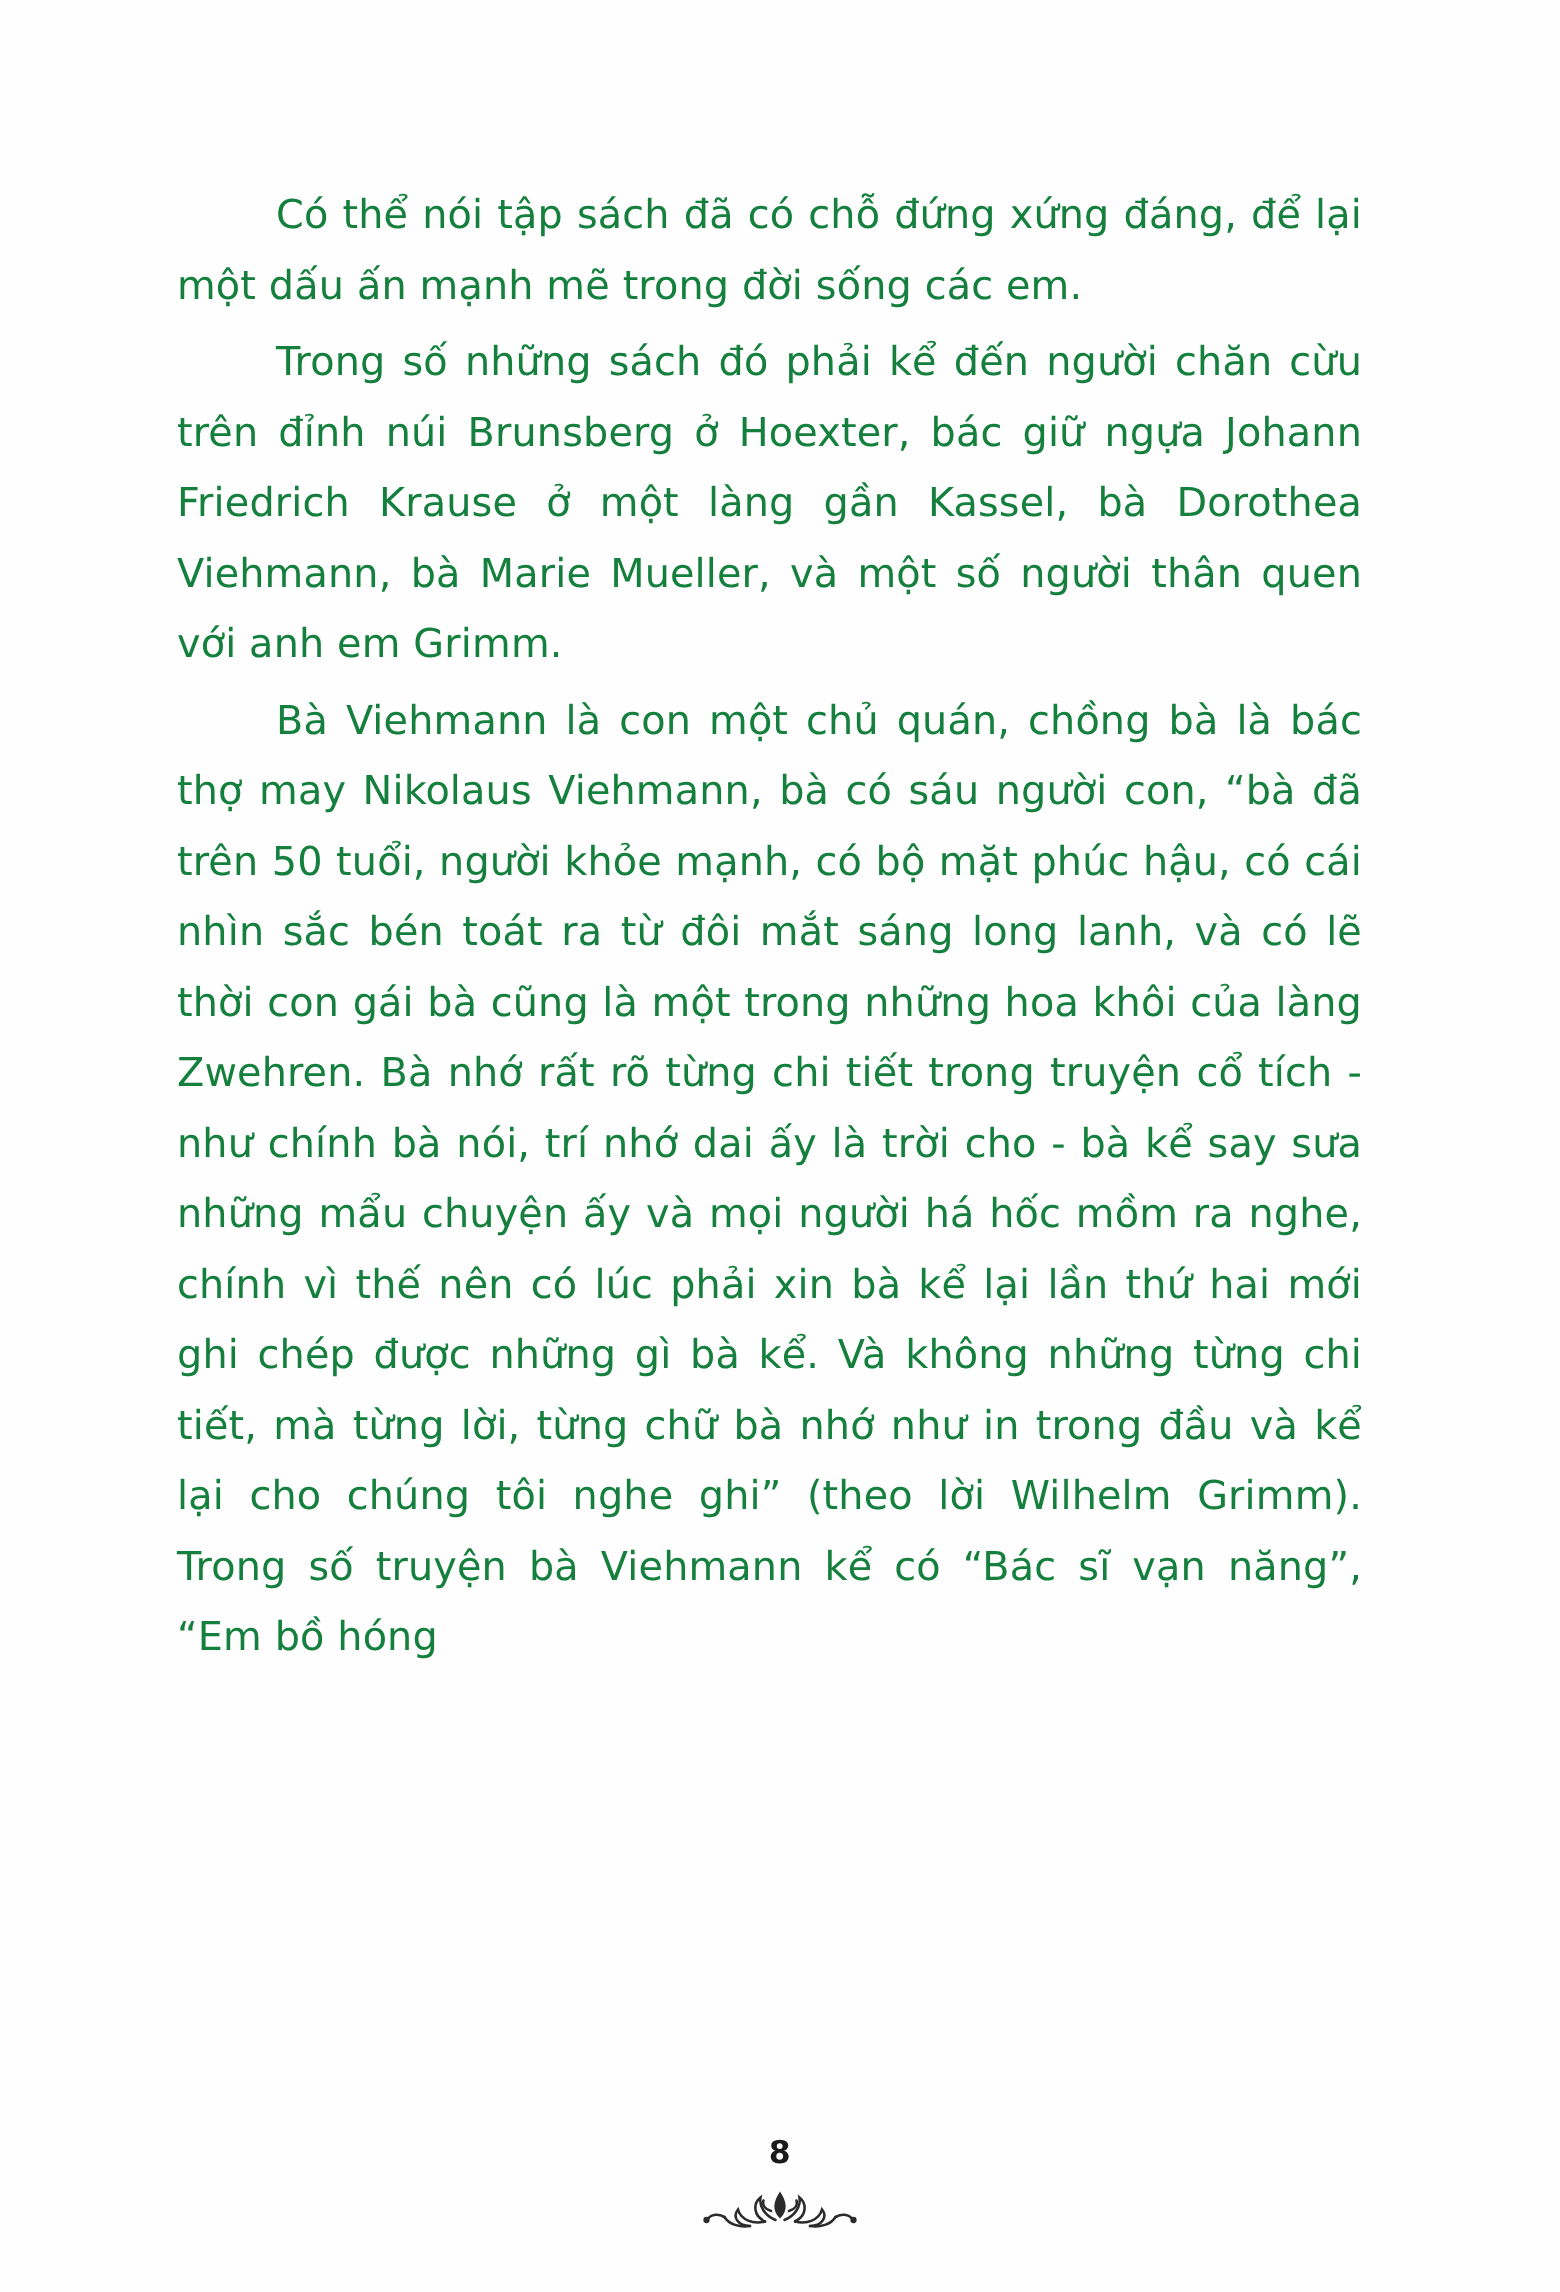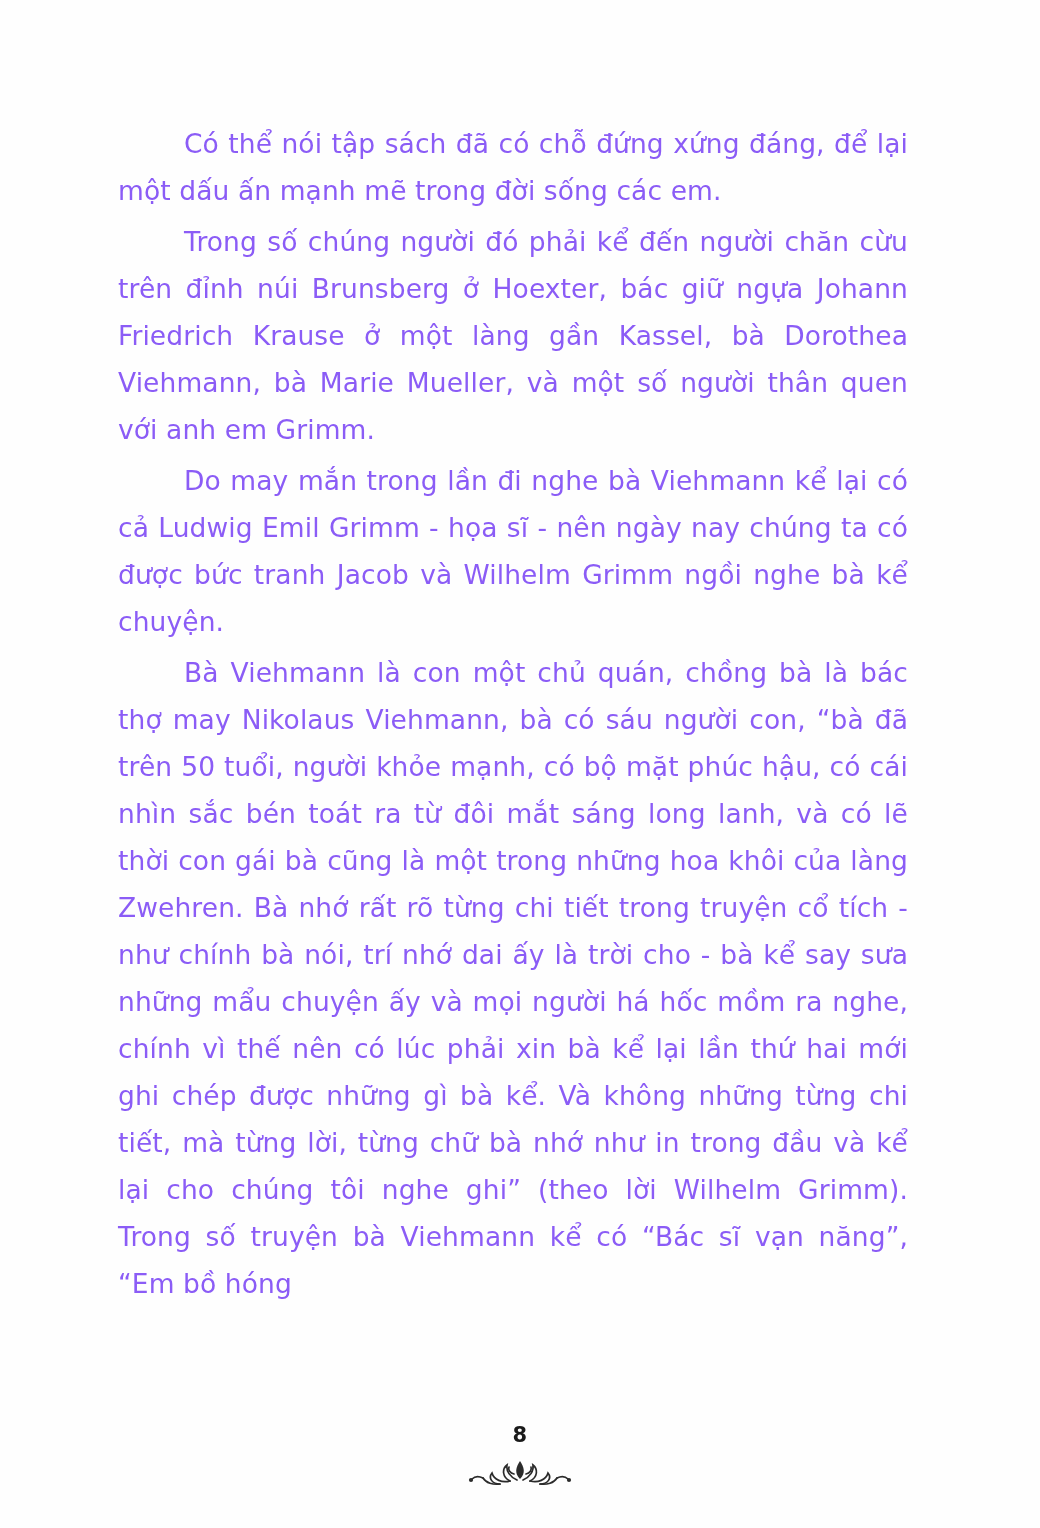--- a/index.html
+++ b/index.html
@@ -29,21 +29,21 @@
     top: 120px;
     width: 790px;
   }
   .para {
     font-size: 26.5px;
     line-height: 47px;
     text-align: justify;
     text-justify: inter-word;
     margin: 0 0 4px 0;
     text-indent: 66px;
-    color: #8b5cf6;
+    color: #15803d;
     letter-spacing: 0.1px;
     font-weight: 400;
   }
   .para:last-child {
     margin-bottom: 0;
   }
   .footer {
     position: absolute;
     left: 0;
     bottom: 38px;
@@ -68,22 +68,21 @@
     display: block;
   }
 </style>
 </head>
 <body>
 
 <div class="page">
 
   <div class="content">
     <p class="para">Có thể nói tập sách đã có chỗ đứng xứng đáng, để lại một dấu ấn mạnh mẽ trong đời sống các em.</p>
-    <p class="para">Trong số chúng người đó phải kể đến người chăn cừu trên đỉnh núi Brunsberg ở Hoexter, bác giữ ngựa Johann Friedrich Krause ở một làng gần Kassel, bà Dorothea Viehmann, bà Marie Mueller, và một số người thân quen với anh em Grimm.</p>
-    <p class="para">Do may mắn trong lần đi nghe bà Viehmann kể lại có cả Ludwig Emil Grimm - họa sĩ - nên ngày nay chúng ta có được bức tranh Jacob và Wilhelm Grimm ngồi nghe bà kể chuyện.</p>
+    <p class="para">Trong số những sách đó phải kể đến người chăn cừu trên đỉnh núi Brunsberg ở Hoexter, bác giữ ngựa Johann Friedrich Krause ở một làng gần Kassel, bà Dorothea Viehmann, bà Marie Mueller, và một số người thân quen với anh em Grimm.</p>
     <p class="para">Bà Viehmann là con một chủ quán, chồng bà là bác thợ may Nikolaus Viehmann, bà có sáu người con, “bà đã trên 50 tuổi, người khỏe mạnh, có bộ mặt phúc hậu, có cái nhìn sắc bén toát ra từ đôi mắt sáng long lanh, và có lẽ thời con gái bà cũng là một trong những hoa khôi của làng Zwehren. Bà nhớ rất rõ từng chi tiết trong truyện cổ tích - như chính bà nói, trí nhớ dai ấy là trời cho - bà kể say sưa những mẩu chuyện ấy và mọi người há hốc mồm ra nghe, chính vì thế nên có lúc phải xin bà kể lại lần thứ hai mới ghi chép được những gì bà kể. Và không những từng chi tiết, mà từng lời, từng chữ bà nhớ như in trong đầu và kể lại cho chúng tôi nghe ghi” (theo lời Wilhelm Grimm). Trong số truyện bà Viehmann kể có “Bác sĩ vạn năng”, “Em bồ hóng</p>
   </div>
 
   <div class="footer">
     <div class="page-number">8</div>
     <div class="ornament">
       <svg width="120" height="34" viewBox="0 0 120 34" aria-hidden="true">
         <g fill="none" stroke="#2b2b2b" stroke-width="1.7" stroke-linecap="round">
           <path d="M60 8 C 56 14, 54 20, 60 26 C 66 20, 64 14, 60 8 Z" fill="#2b2b2b" stroke="none"></path>
           <path d="M57 27 C 50 24, 46 18, 47 12 C 42 16, 42 24, 50 28"></path>

